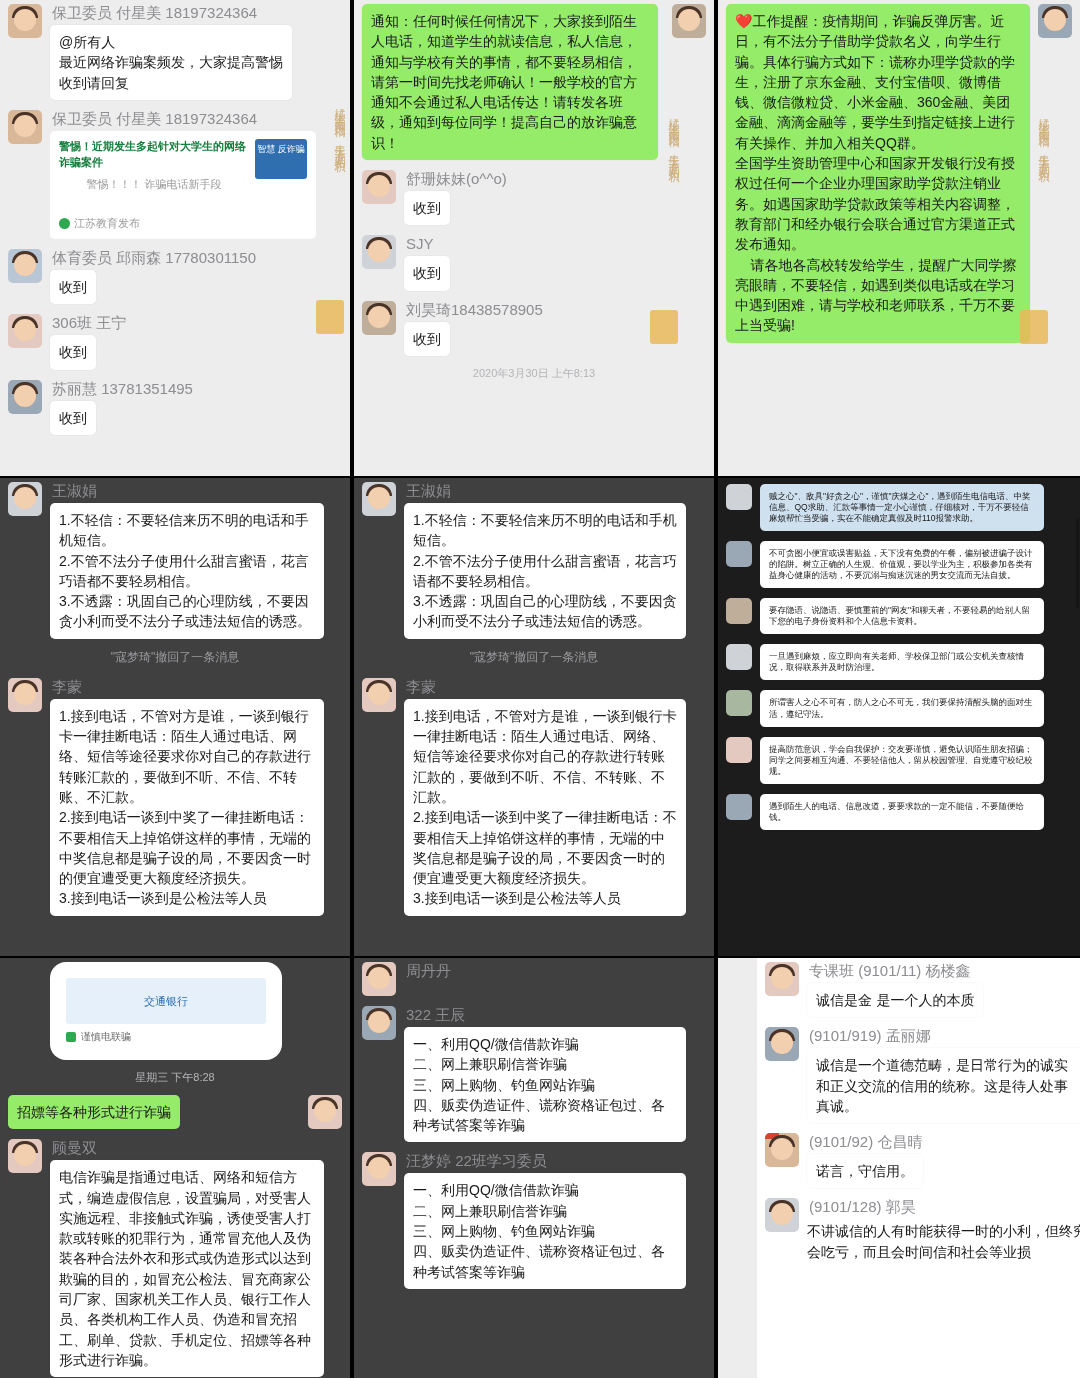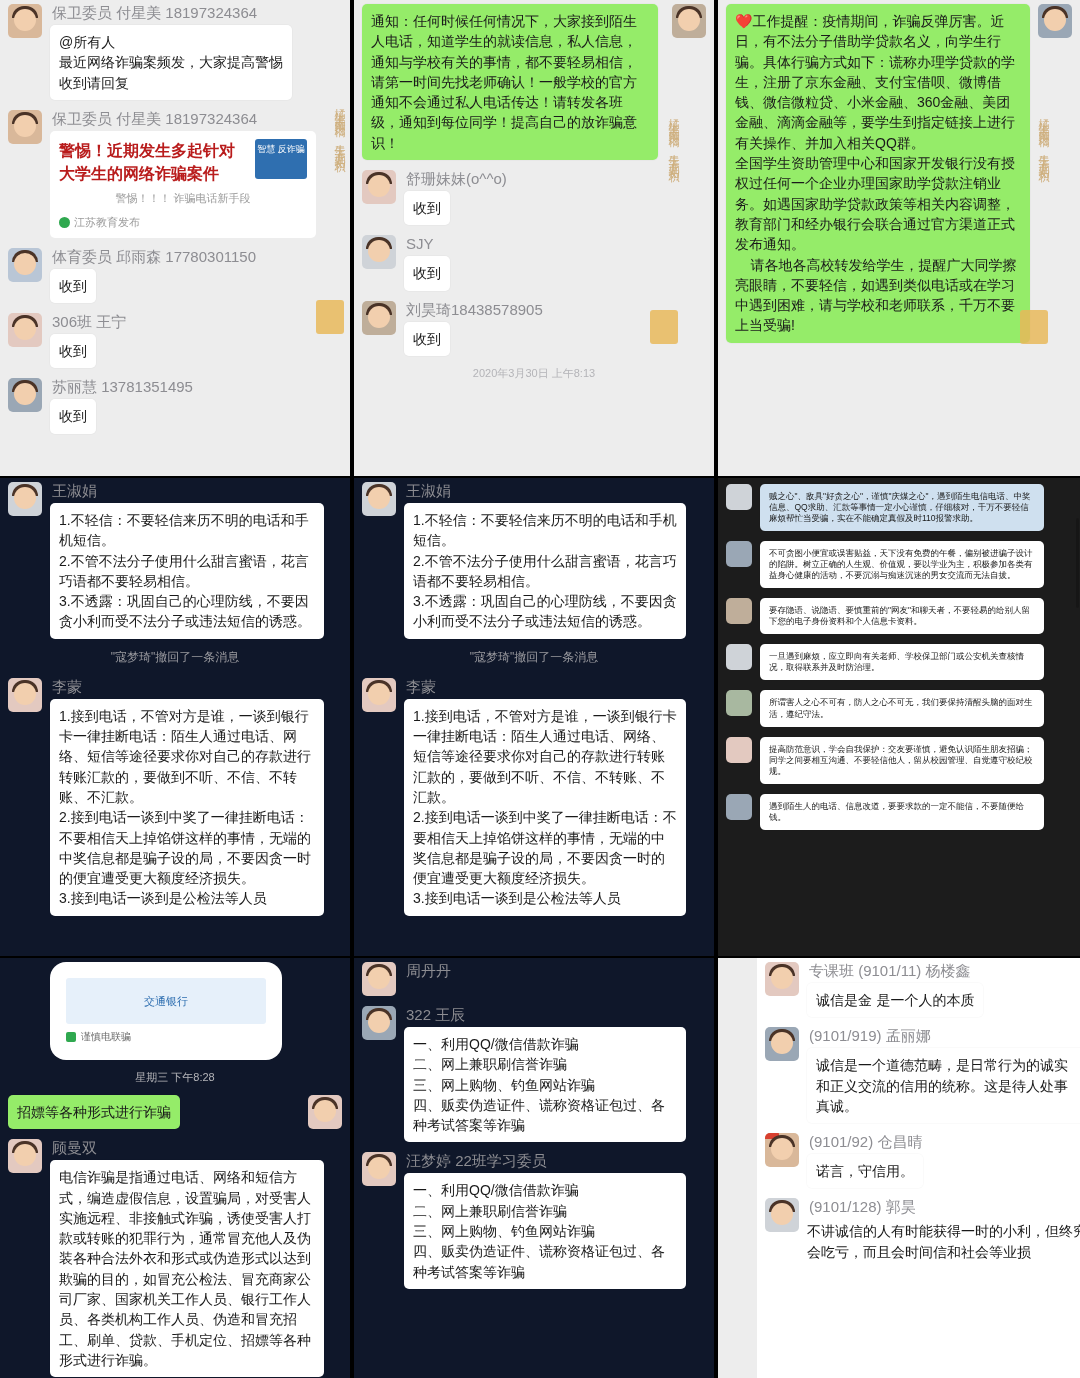--- a/index.html
+++ b/index.html
@@ -10,21 +10,21 @@
   .c0{left:0;width:350px;}
   .c1{left:354px;width:360px;}
   .c2{left:718px;width:362px;}
   .r0{top:0;height:476px;}
   .r1{top:478px;height:478px;}
   .r2{top:958px;height:496px;}
 
   .pane{position:relative;width:100%;height:100%;padding:4px 8px 0 8px;box-sizing:border-box;}
   .pane.white{background:#ededed;}
   .pane.dark{background:#1c1c1c;}
-  .pane.lightgray{background:#0f172a;}
+  .pane.lightgray{background:#404040;}
   .pane.lav{background:#ffffff;margin-left:39px;}
 
   .msg{display:flex;margin:0 0 10px 0;align-items:flex-start;}
   .msg.right{flex-direction:row-reverse;justify-content:space-between;}
   .avatar{width:34px;height:34px;border-radius:5px;flex:0 0 34px;margin-right:8px;
           background:#c7c7cf;position:relative;overflow:hidden;}
   .msg.right .avatar{margin-right:0;margin-left:8px;}
   .avatar .face{position:absolute;left:6px;top:5px;width:22px;height:22px;border-radius:50%;background:#f2cfae;}
   .avatar .hair{position:absolute;left:4px;top:2px;width:26px;height:12px;border-radius:13px 13px 0 0;background:#4a3327;}
   .avatar.a1{background:#d9b89a;}
@@ -40,25 +40,25 @@
           font-size:14px;line-height:1.45;color:#1a1a1a;white-space:pre-wrap;word-break:break-all;
           box-shadow:0 0 0 1px rgba(0,0,0,0.02);}
   .bubble.green{background:#95ec69;}
   .bubble.tiny{font-size:8.5px;line-height:1.3;}
   .bubble.plain{background:transparent;box-shadow:none;padding:2px 0;}
   .bubble.hand{font-family:"DejaVu Serif",serif;}
   .sys{text-align:center;color:#9a9a9f;font-size:12px;margin:8px 0 12px;}
   .timestamp{text-align:center;color:#b4b4b8;font-size:11px;margin:6px 0 10px;}
 
   .card{background:#fff;border-radius:5px;padding:8px 9px;width:248px;}
-  .card .ttl{font-size:16px;color:#b91c1c;line-height:1.45;font-weight:700;}
+  .card .ttl{font-size:11px;color:#15803d;line-height:1.45;font-weight:700;}
   .card .sub{font-size:11px;color:#9b9b9b;margin-top:6px;line-height:1.4;text-align:center;}
   .card .thumb{float:right;width:52px;height:40px;background:#2f6fb0;border-radius:3px;margin-left:6px;
                color:#fff;font-size:9px;text-align:center;line-height:1.1;padding-top:6px;box-sizing:border-box;}
-  .card .src{font-size:11px;color:#9b9b9b;margin-top:8px;display:flex;align-items:center;gap:4px;clear:both;text-align:center;}
+  .card .src{font-size:11px;color:#9b9b9b;margin-top:24px;display:flex;align-items:center;gap:4px;clear:both;text-align:center;}
   .card .src .dot{width:11px;height:11px;border-radius:50%;background:#2fa84f;display:inline-block;}
 
   .watermark{position:absolute;right:4px;font-size:11px;color:#c9a46a;writing-mode:vertical-rl;
              letter-spacing:3px;opacity:.85;line-height:1.1;}
   .wm-seal{position:absolute;right:6px;width:28px;height:34px;background:#e8b85b;border-radius:3px;opacity:.85;}
   .dark .bubble{background:#fff;}
   .minicard{background:#fff;border-radius:16px;padding:16px;width:200px;}
   .minicard .mini-thumb{height:46px;background:#e6f0fa;border-radius:3px;color:#2f6fb0;font-size:11px;
                         text-align:center;line-height:46px;}
   .minicard .mini-foot{font-size:10px;color:#6a6a6a;margin-top:6px;display:flex;gap:5px;align-items:center;}

